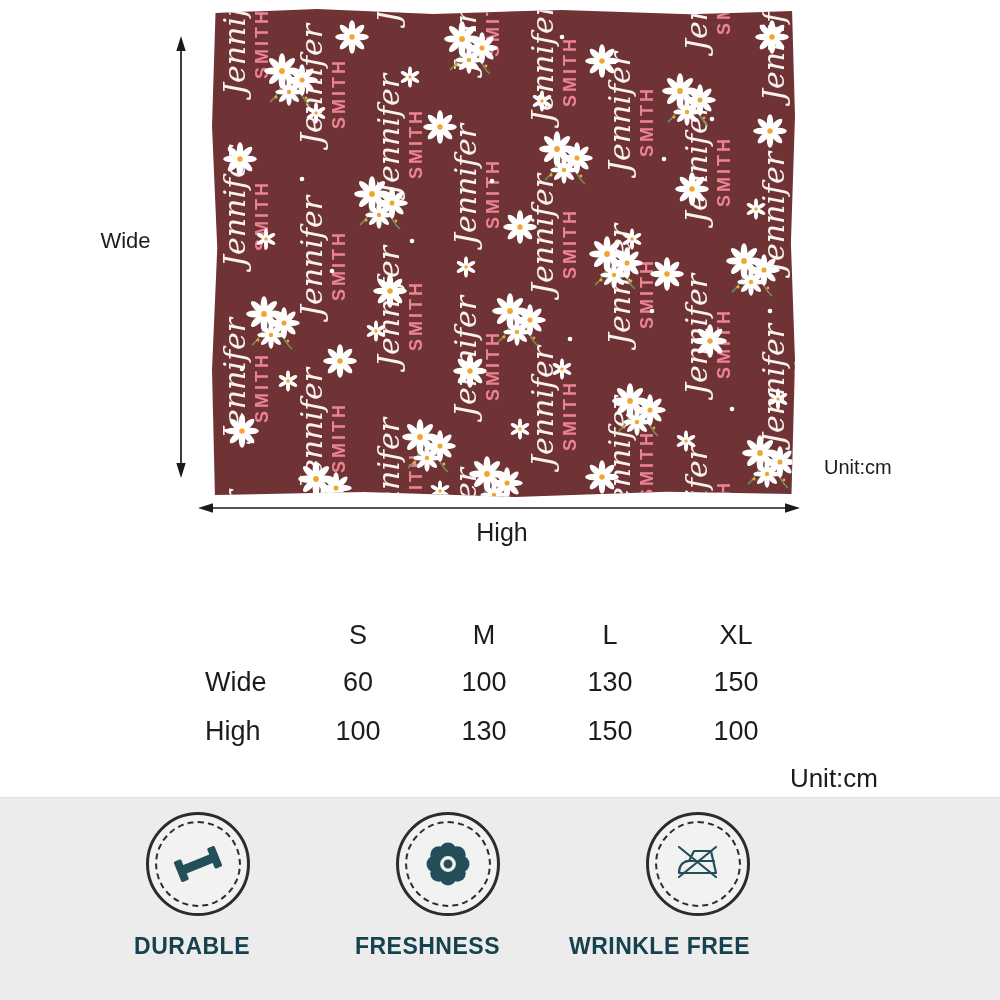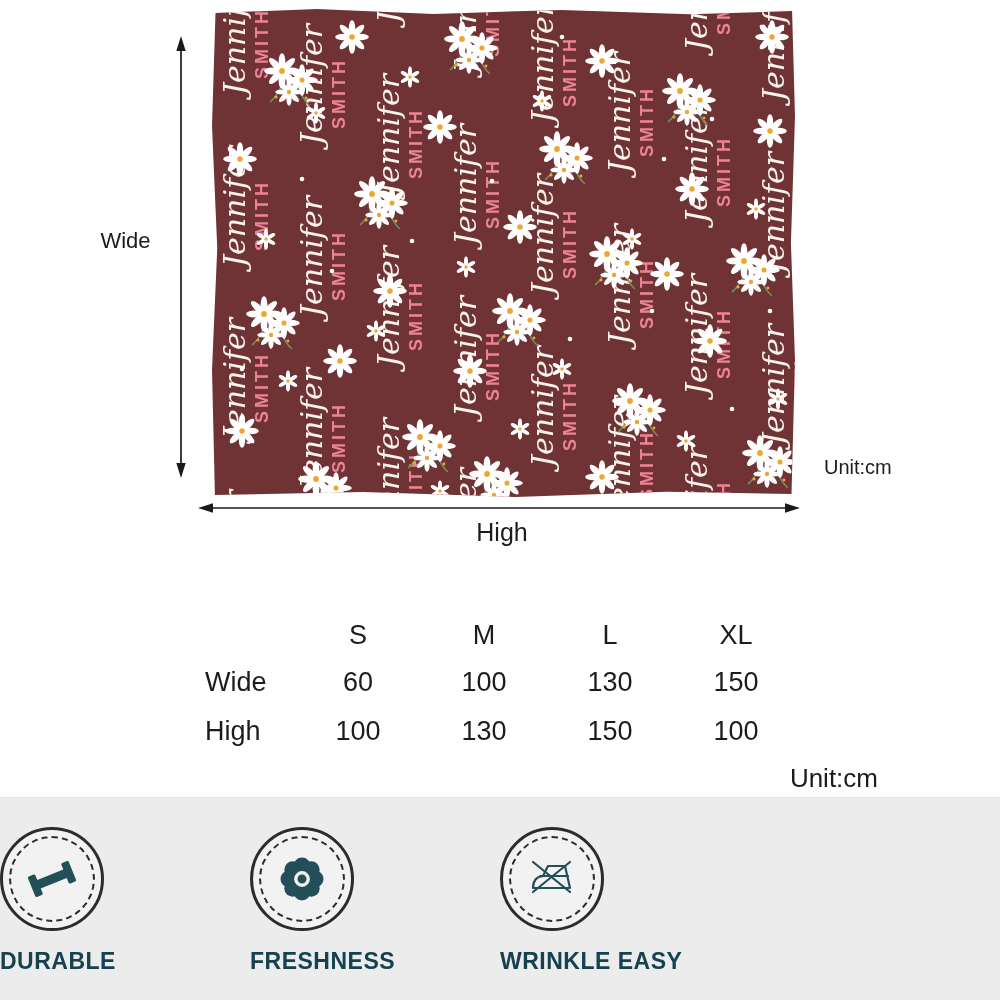--- a/index.html
+++ b/index.html
@@ -24,21 +24,21 @@
   .trow .rlabel{width:90px;text-align:left;}
   .trow .cell{width:126px;text-align:center;}
   .thead{top:620px;}
   .trow1{top:667px;}
   .trow2{top:716px;}
   .unit-bottom{position:absolute;right:122px;top:763px;font-size:26px;}
 
   
   .features{position:absolute;left:0;top:797px;width:1000px;height:203px;background:#ececec;
             border-top:1px solid #e2e2e2;display:flex;}
-  .feature{width:25%;display:flex;flex-direction:column;align-items:flex-start;padding-top:29px;box-sizing:border-box;}
+  .feature{width:25%;display:flex;flex-direction:column;align-items:flex-end;padding-top:14px;box-sizing:border-box;}
   .badge{width:104px;height:104px;border:3px solid #2c2c2c;border-radius:50%;
          background:#f2f2f2;display:flex;align-items:center;justify-content:center;box-sizing:border-box;}
   .badge-inner{width:86px;height:86px;border:2px dashed #2c2c2c;border-radius:50%;
                display:flex;align-items:center;justify-content:center;box-sizing:border-box;}
   .feature-label{margin-top:17px;font-size:23px;font-weight:bold;color:#15424e;letter-spacing:0.5px;}
 </style>
 </head>
 <body>
 
 <div class="page">
@@ -1112,18 +1112,18 @@
           <svg width="58" height="58" viewBox="-29 -29 58 58">
             <g stroke="#234f59" stroke-width="2.2" fill="none" stroke-linejoin="round" stroke-linecap="round">
               <path d="M -4,-13 L 13,-13 L 18,9 L -19,9 Q -19,-2 -9,-3 L -4,-13 Z"></path>
               <line x1="-12" y1="-3" x2="16" y2="-3"></line>
               <line x1="-19" y1="-17" x2="18" y2="13"></line>
               <line x1="18" y1="-17" x2="-19" y2="13"></line>
             </g>
           </svg>
         </div>
       </div>
-      <div class="feature-label">WRINKLE EASY</div>
+      <div class="feature-label">WRINKLE FREE</div>
     </div>
 
 
   </div>
 </div>
 
 </body></html>

